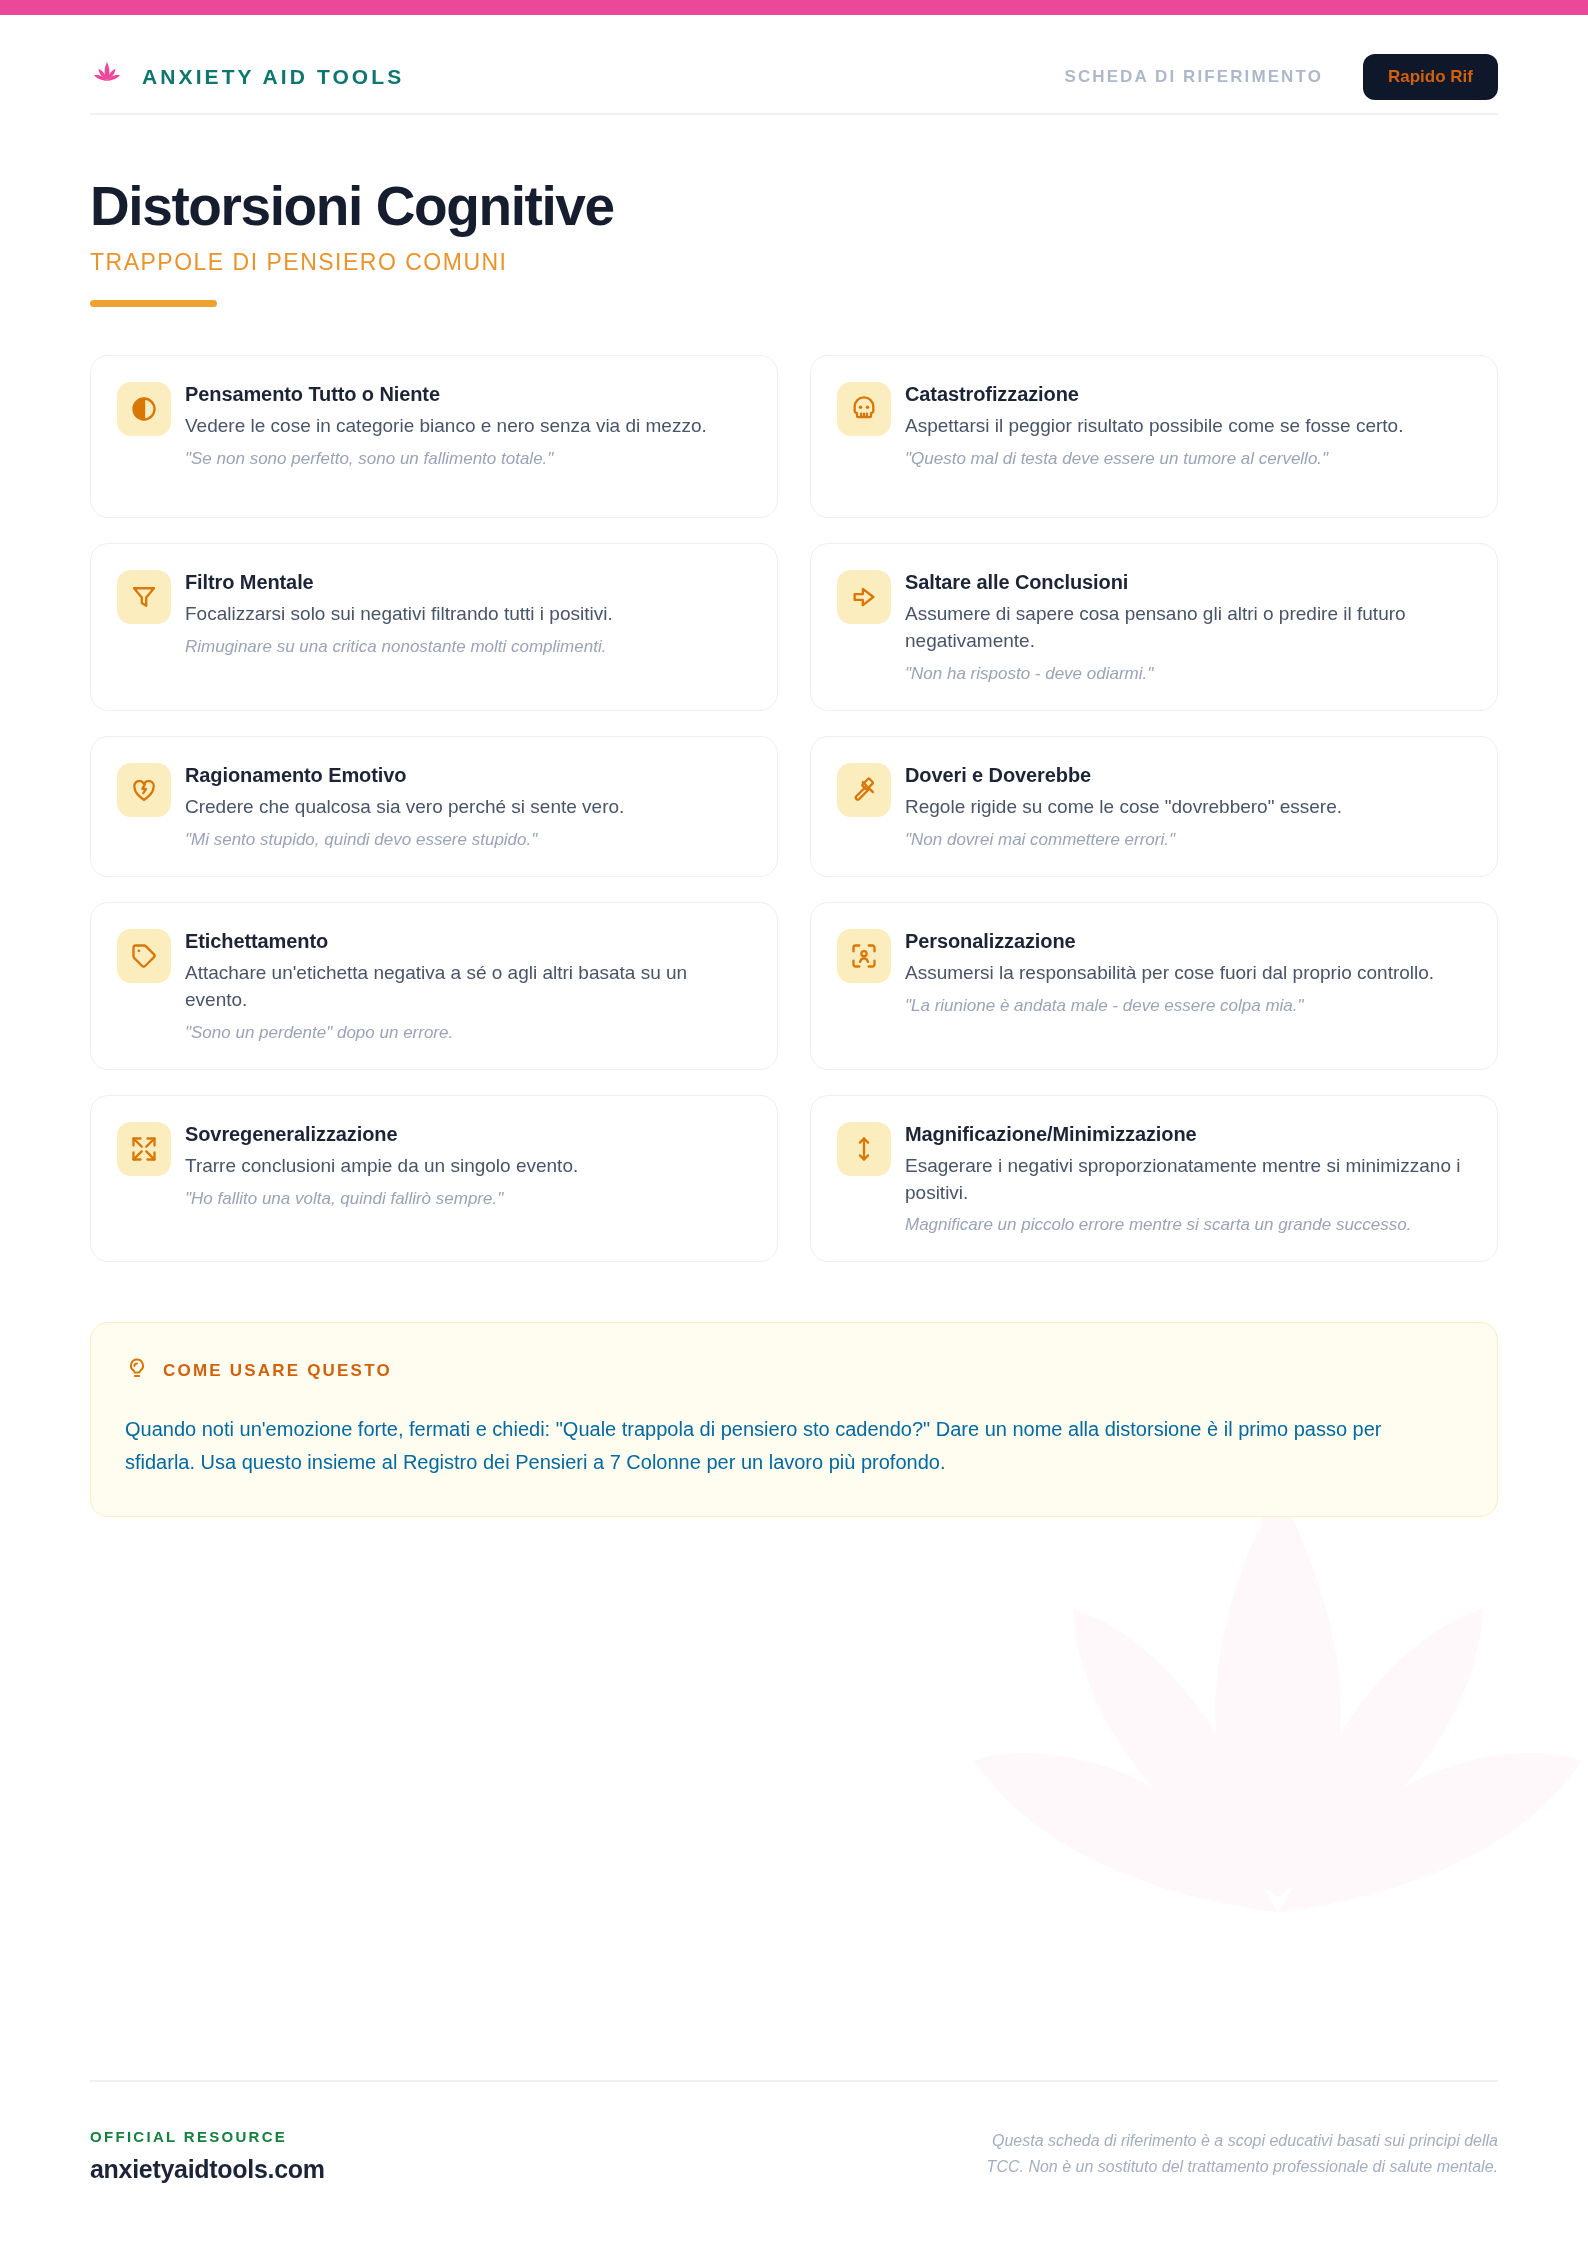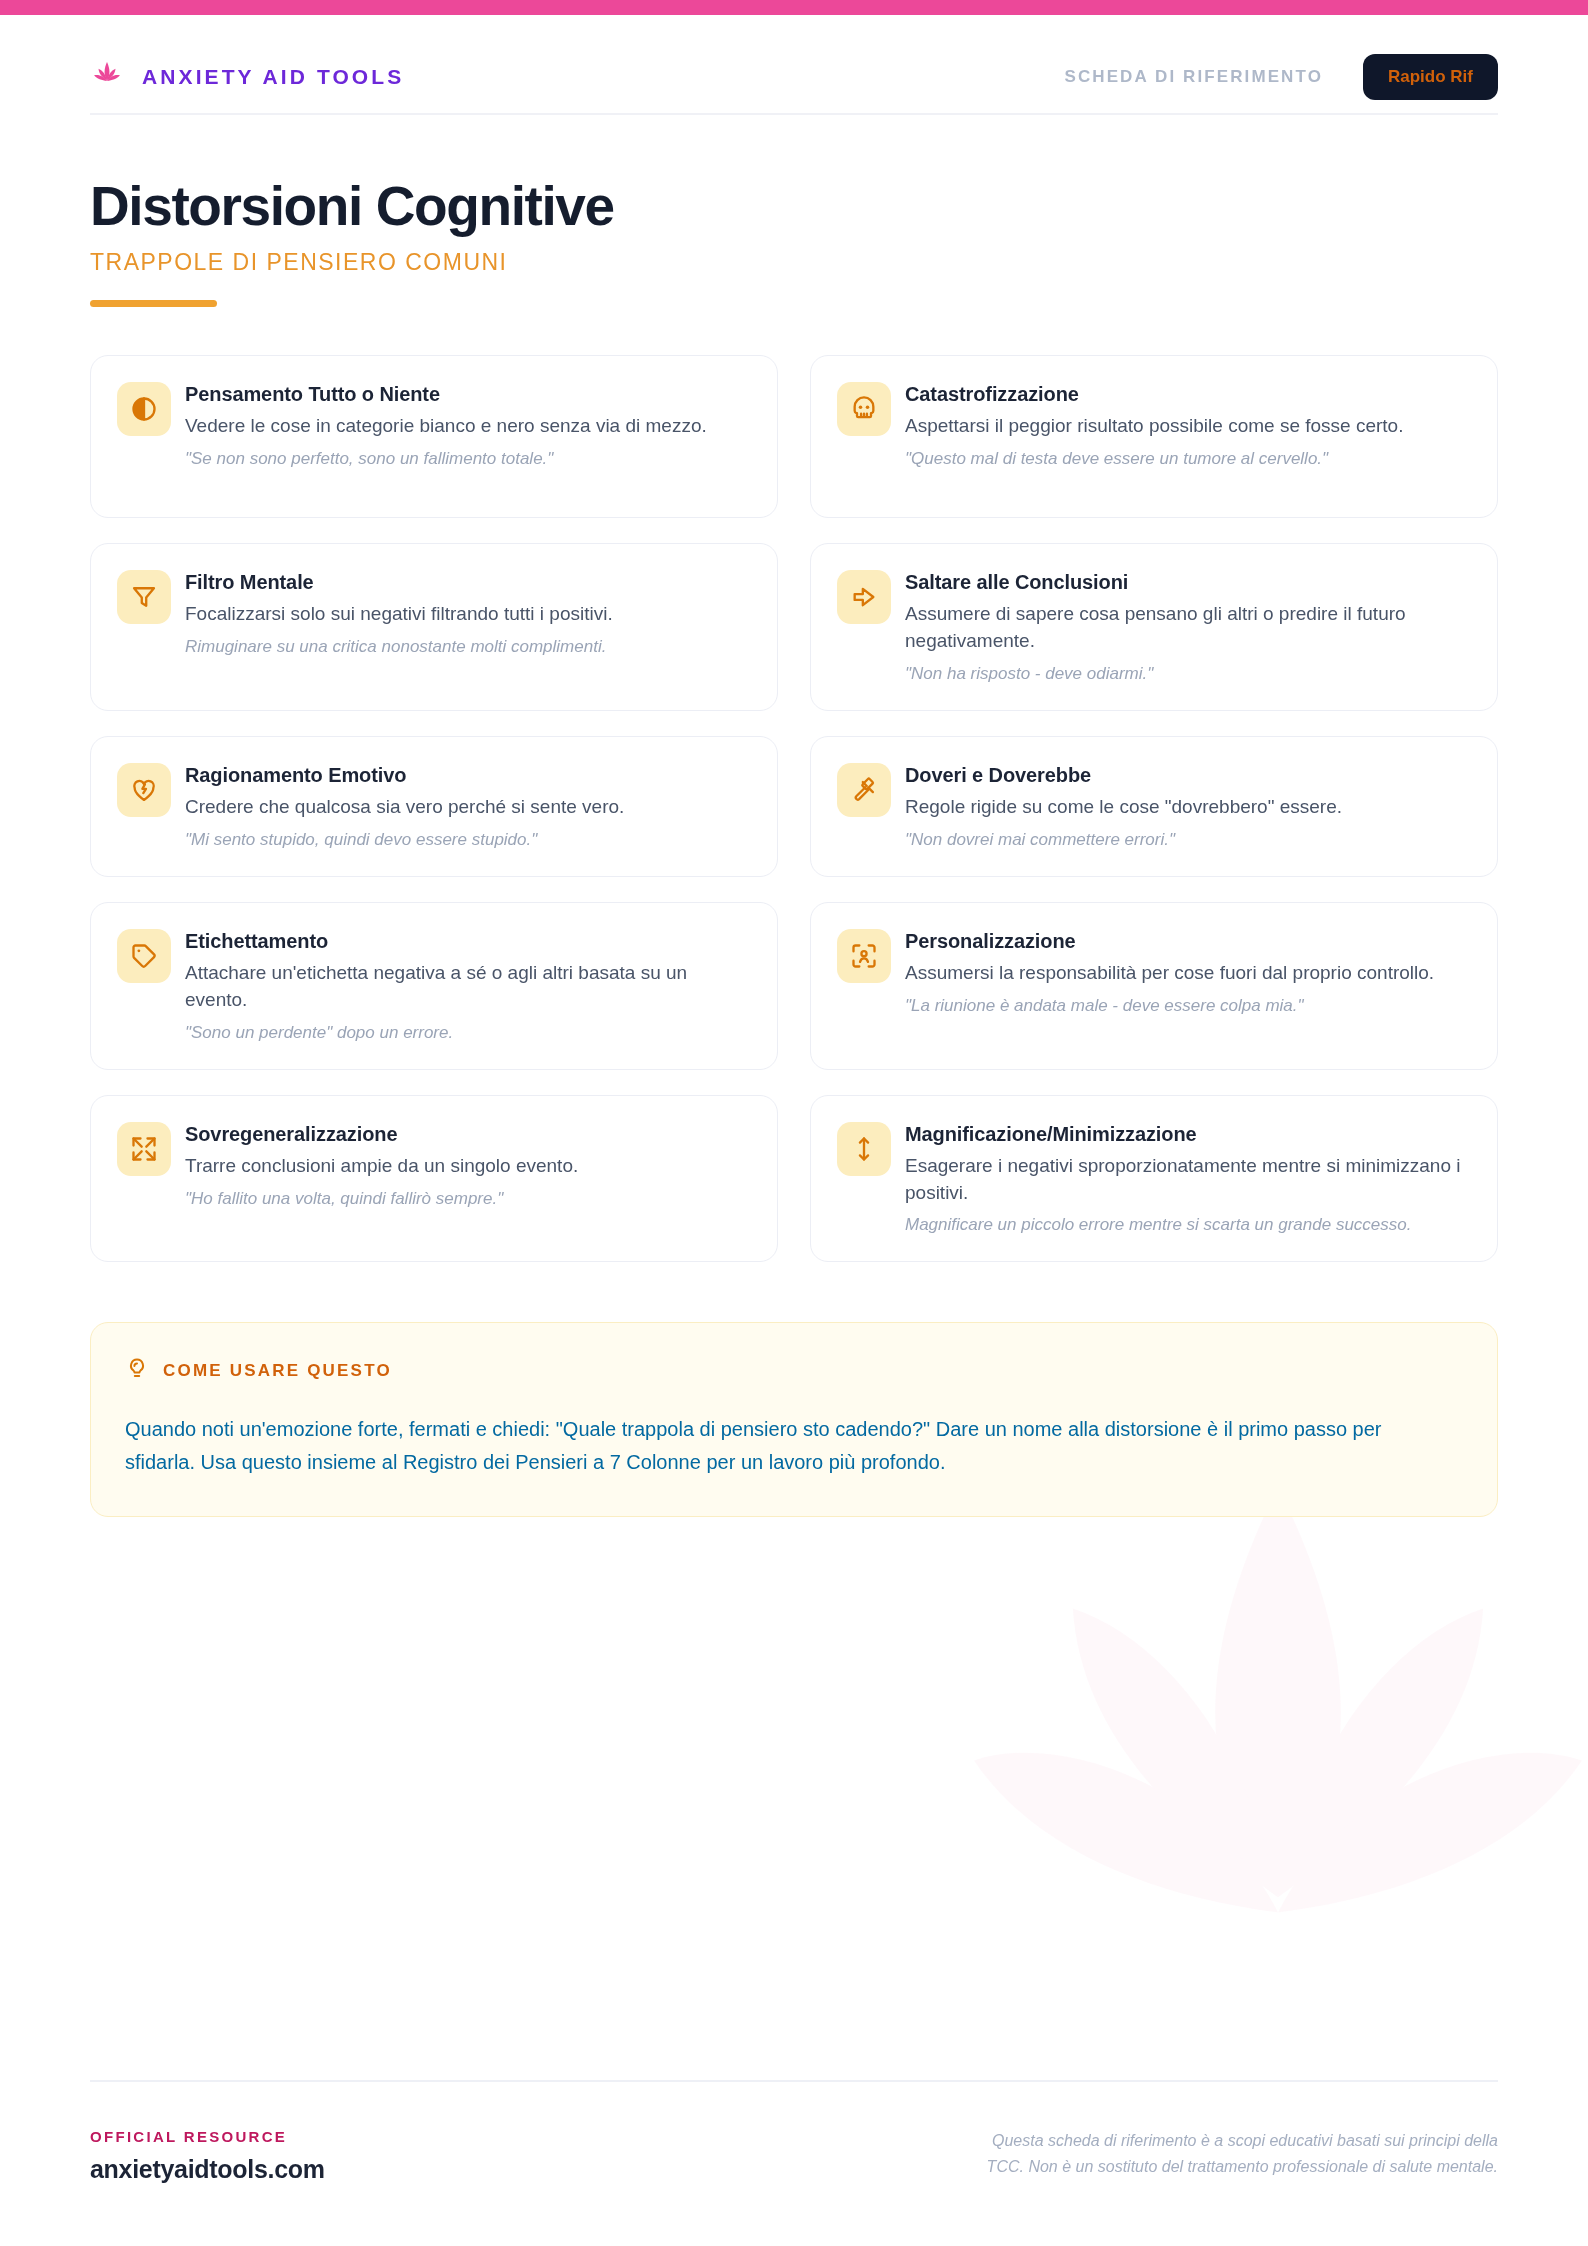--- a/index.html
+++ b/index.html
@@ -60,21 +60,21 @@
   .brand {
     display: flex;
     align-items: center;
     gap: 18px;
   }
   .brand-mark { width: 34px; height: 34px; display: block; }
   .brand-name {
     font-size: 21px;
     font-weight: 700;
     letter-spacing: 3.1px;
-    color: #6d28d9;
+    color: #0f766e;
     white-space: nowrap;
   }
   .header-right {
     display: flex;
     align-items: center;
     gap: 40px;
   }
   .sheet-label {
     font-size: 17px;
     font-weight: 700;
@@ -216,21 +216,21 @@
     display: flex;
     align-items: flex-start;
     justify-content: space-between;
     gap: 40px;
   }
   .footer-left { flex: 0 0 auto; }
   .footer-kicker {
     font-size: 15px;
     font-weight: 700;
     letter-spacing: 2.3px;
-    color: #be185d;
+    color: #15803d;
     margin-bottom: 10px;
   }
   .footer-site {
     font-size: 25px;
     font-weight: 700;
     color: #1c2436;
     letter-spacing: -0.3px;
   }
   .footer-right {
     flex: 0 1 auto;

